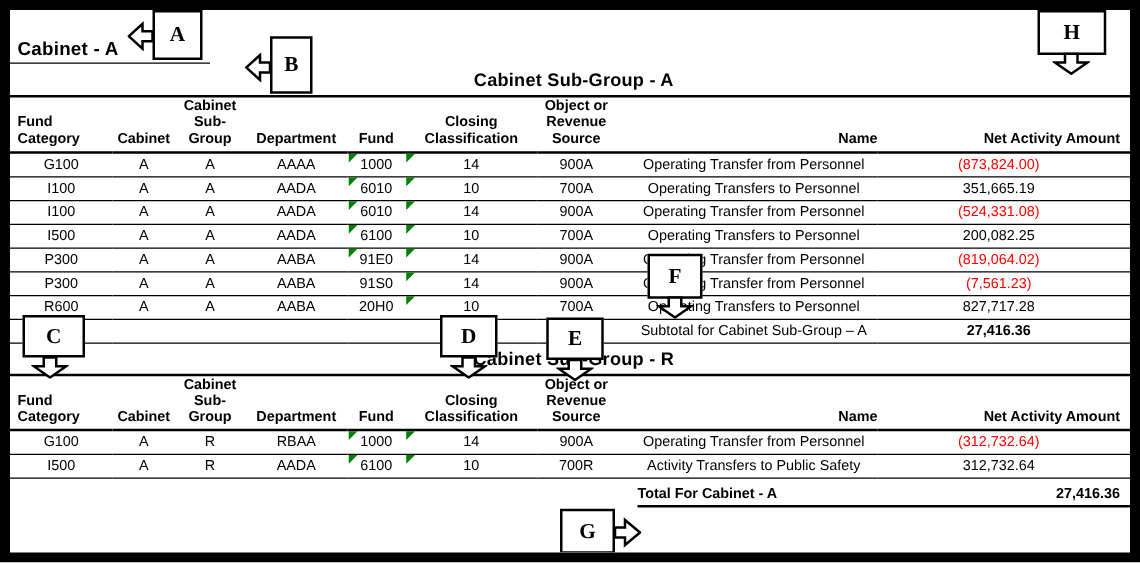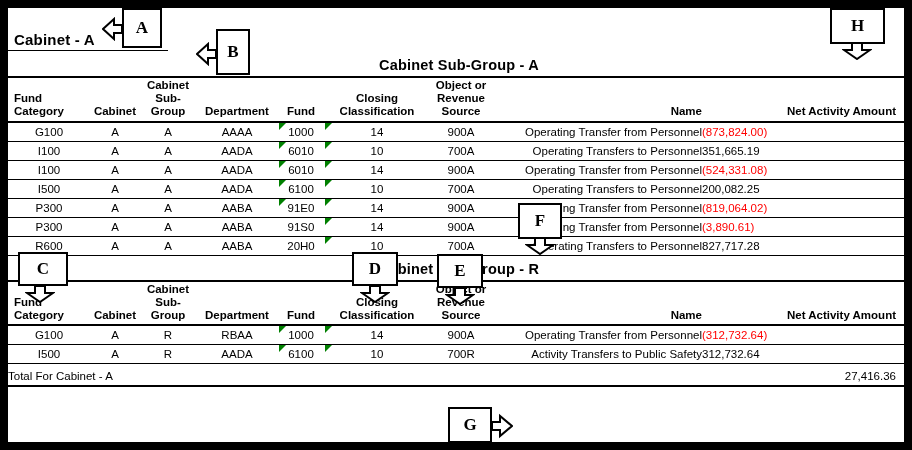--- a/index.html
+++ b/index.html
@@ -16,32 +16,32 @@
   .g1 .group-title{padding-top:5px;}
   
   table.grid{border-collapse:collapse;width:896px;table-layout:fixed;font-size:11.5px;}
   th{font-weight:bold;vertical-align:bottom;white-space:pre-line;line-height:1.15;
      padding:1px 0 2px 0;border-bottom:2px solid #000;text-align:center;}
   th.c0{text-align:left;padding-left:6px;}
   th.c7{text-align:right;padding-left:12px;}
   th.c8{text-align:right;padding-right:8px;}
   td{height:18px;border-bottom:1px solid #000;text-align:center;position:relative;
      padding:0;overflow:visible;white-space:nowrap;}
-  td.c7{text-align:right;padding-left:12px;}
-  td.c8{text-align:left;padding-right:8px;margin-top:23px;}
+  td.c7{text-align:center;padding-left:12px;}
+  td.c8{text-align:center;padding-right:8px;margin-top:23px;}
   tr.subtotal td{border-bottom:1px solid #000;}
   .g1 tr.subtotal td{height:24px;}
   .bold{font-weight:bold;}
   .neg{color:var(--neg,#FF0000);}
   .flag{position:absolute;top:0;left:1px;width:0;height:0;
         border-top:7px solid var(--flag,#008000);border-right:7px solid transparent;}
   
   .total-row{padding-top:4px;}
-  .total-inner{display:flex;justify-content:space-between;align-items:flex-end;
-    border-bottom:2px solid #000;padding:2px 8px 3px 0;font-size:11.5px;font-weight:normal;}
+  .total-inner{margin-left:502px;display:flex;justify-content:space-between;align-items:flex-end;
+    border-bottom:2px solid #000;padding:2px 8px 3px 0;font-size:11.5px;font-weight:bold;}
   
   .callout{position:absolute;z-index:6;}
   .co-box{position:relative;background:#fff;border:2px solid #000;box-sizing:border-box;
     display:flex;align-items:center;justify-content:center;
     font-family:"Liberation Serif",serif;font-weight:bold;font-size:17px;}
   .co-arrow{position:absolute;}
 </style>
 </head>
 <body>
 
@@ -142,33 +142,38 @@
               </tr>
               <tr>
                 <td class="c0">P300</td>
                 <td class="c1">A</td>
                 <td class="c2">A</td>
                 <td class="c3">AABA</td>
                 <td class="c4">91S0</td>
                 <td class="c5"><span class="flag"></span>14</td>
                 <td class="c6">900A</td>
                 <td class="c7">Operating Transfer from Personnel</td>
-                <td class="c8 neg">(3,890.61)</td>
+                <td class="c8 neg">(7,561.23)</td>
               </tr>
               <tr>
                 <td class="c0">R600</td>
                 <td class="c1">A</td>
                 <td class="c2">A</td>
                 <td class="c3">AABA</td>
                 <td class="c4">20H0</td>
                 <td class="c5"><span class="flag"></span>10</td>
                 <td class="c6">700A</td>
                 <td class="c7">Operating Transfers to Personnel</td>
                 <td class="c8">827,717.28</td>
               </tr>
+        <tr class="subtotal">
+          <td colspan="7"></td>
+          <td class="c7">Subtotal for Cabinet Sub-Group – A</td>
+          <td class="c8 bold">27,416.36</td>
+        </tr>
       </tbody>
     </table>
   </div>
         <div class="group g1">
     <div class="group-title">Cabinet Sub-Group - R</div>
     <table class="grid">
       <colgroup>
               <col style="width:82px">
               <col style="width:50px">
               <col style="width:56px">

